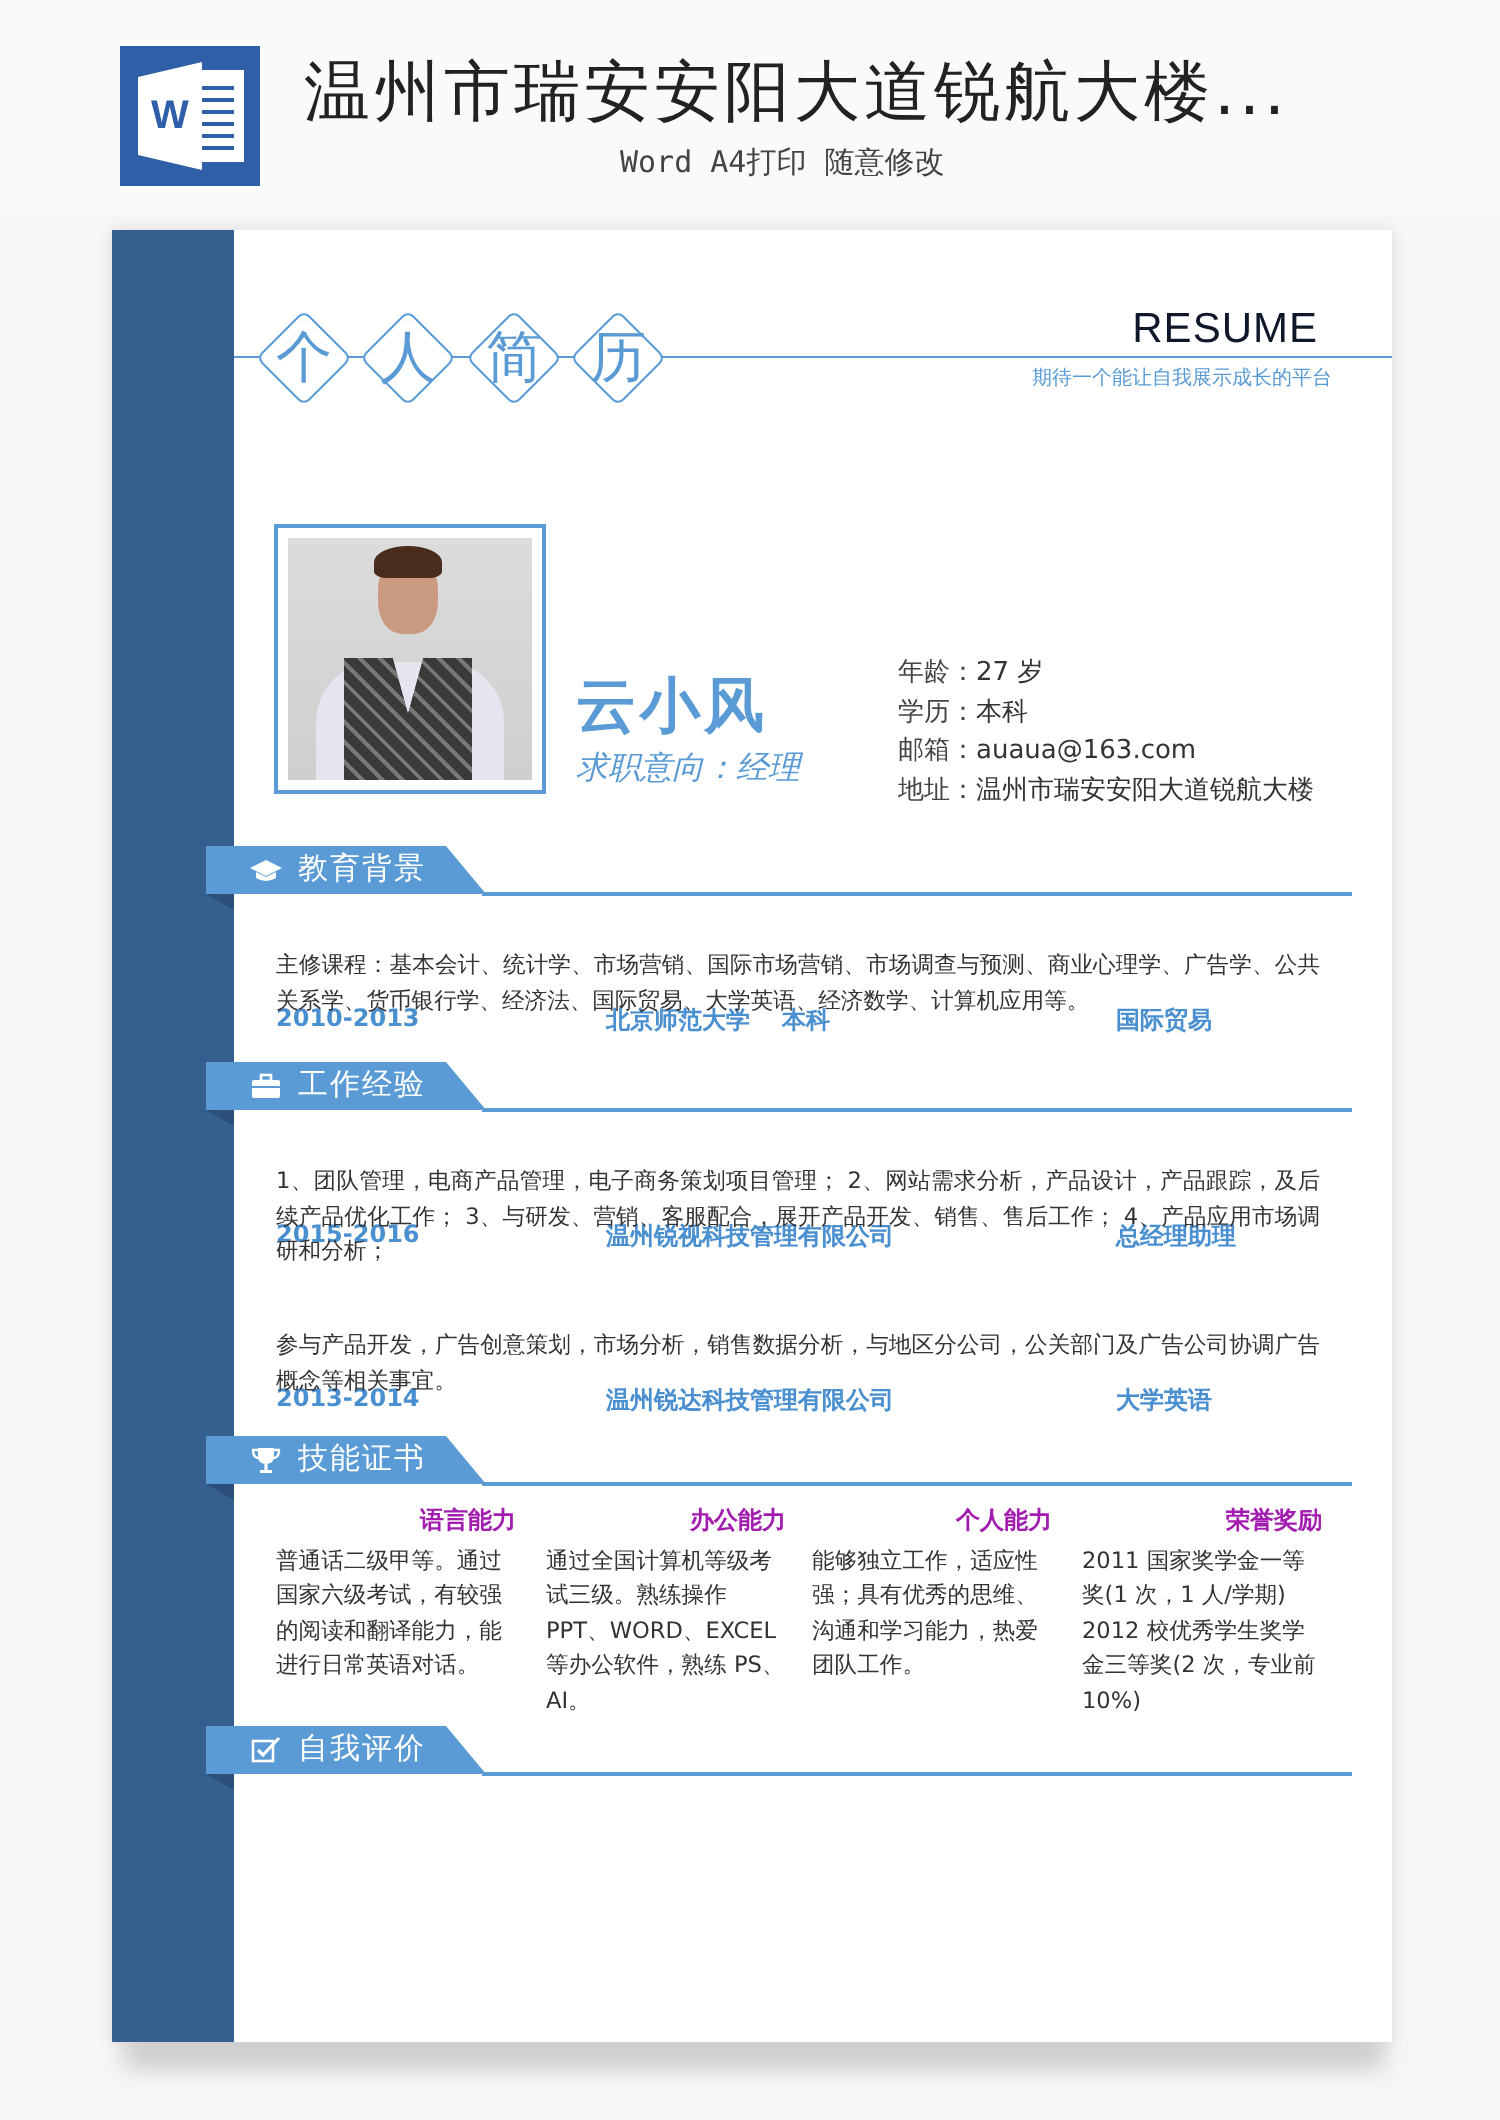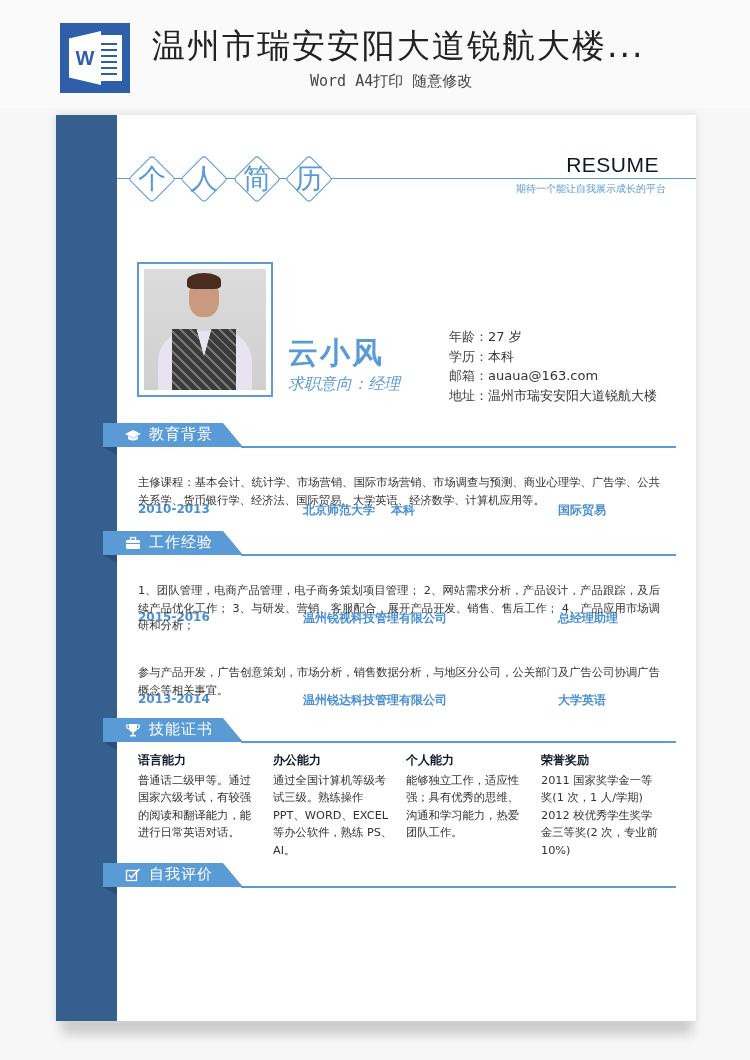--- a/index.html
+++ b/index.html
@@ -52,21 +52,21 @@
   .sec-head .rule { position: absolute; left: 138px; top: 23px; right: 0; height: 1.5px; background: #5a9bd5; }
   .sec-head .icon { position: absolute; left: 22px; top: 5px; width: 16px; height: 14px; color: #fff; font-size: 12px; line-height: 14px; text-align: center; }
   .sec-head .title { position: absolute; left: 46px; top: 2px; font-size: 15px; color: #fff; letter-spacing: 1px; }
 
   .entry-head { position: absolute; left: 82px; width: 520px; font-size: 12px; font-weight: bold; color: #4a8fd0; height: 16px; }
   .entry-head span { position: absolute; top: 17px; white-space: nowrap; margin-top: 28px; }
   .para { position: absolute; left: 82px; width: 522px; font-size: 11.3px; line-height: 17.5px; color: #333; text-align: justify; }
 
   .skills { position: absolute; left: 82px; top: 637px; width: 530px; }
   .skill { position: absolute; top: 0; width: 120px; }
-  .skill .st { font-size: 12px; font-weight: bold; color: #0f172a; height: 20px; }
+  .skill .st { font-size: 12px; font-weight: bold; color: #a21caf; height: 20px; text-align: right; }
   .skill .sd { font-size: 11.3px; line-height: 17.4px; color: #333; }
 </style>
 </head>
 <body>
 
 <div class="banner">
   <div class="word-icon">
     <div class="page">
       <i style="top:8px"></i>
         <i style="top:14px"></i>

